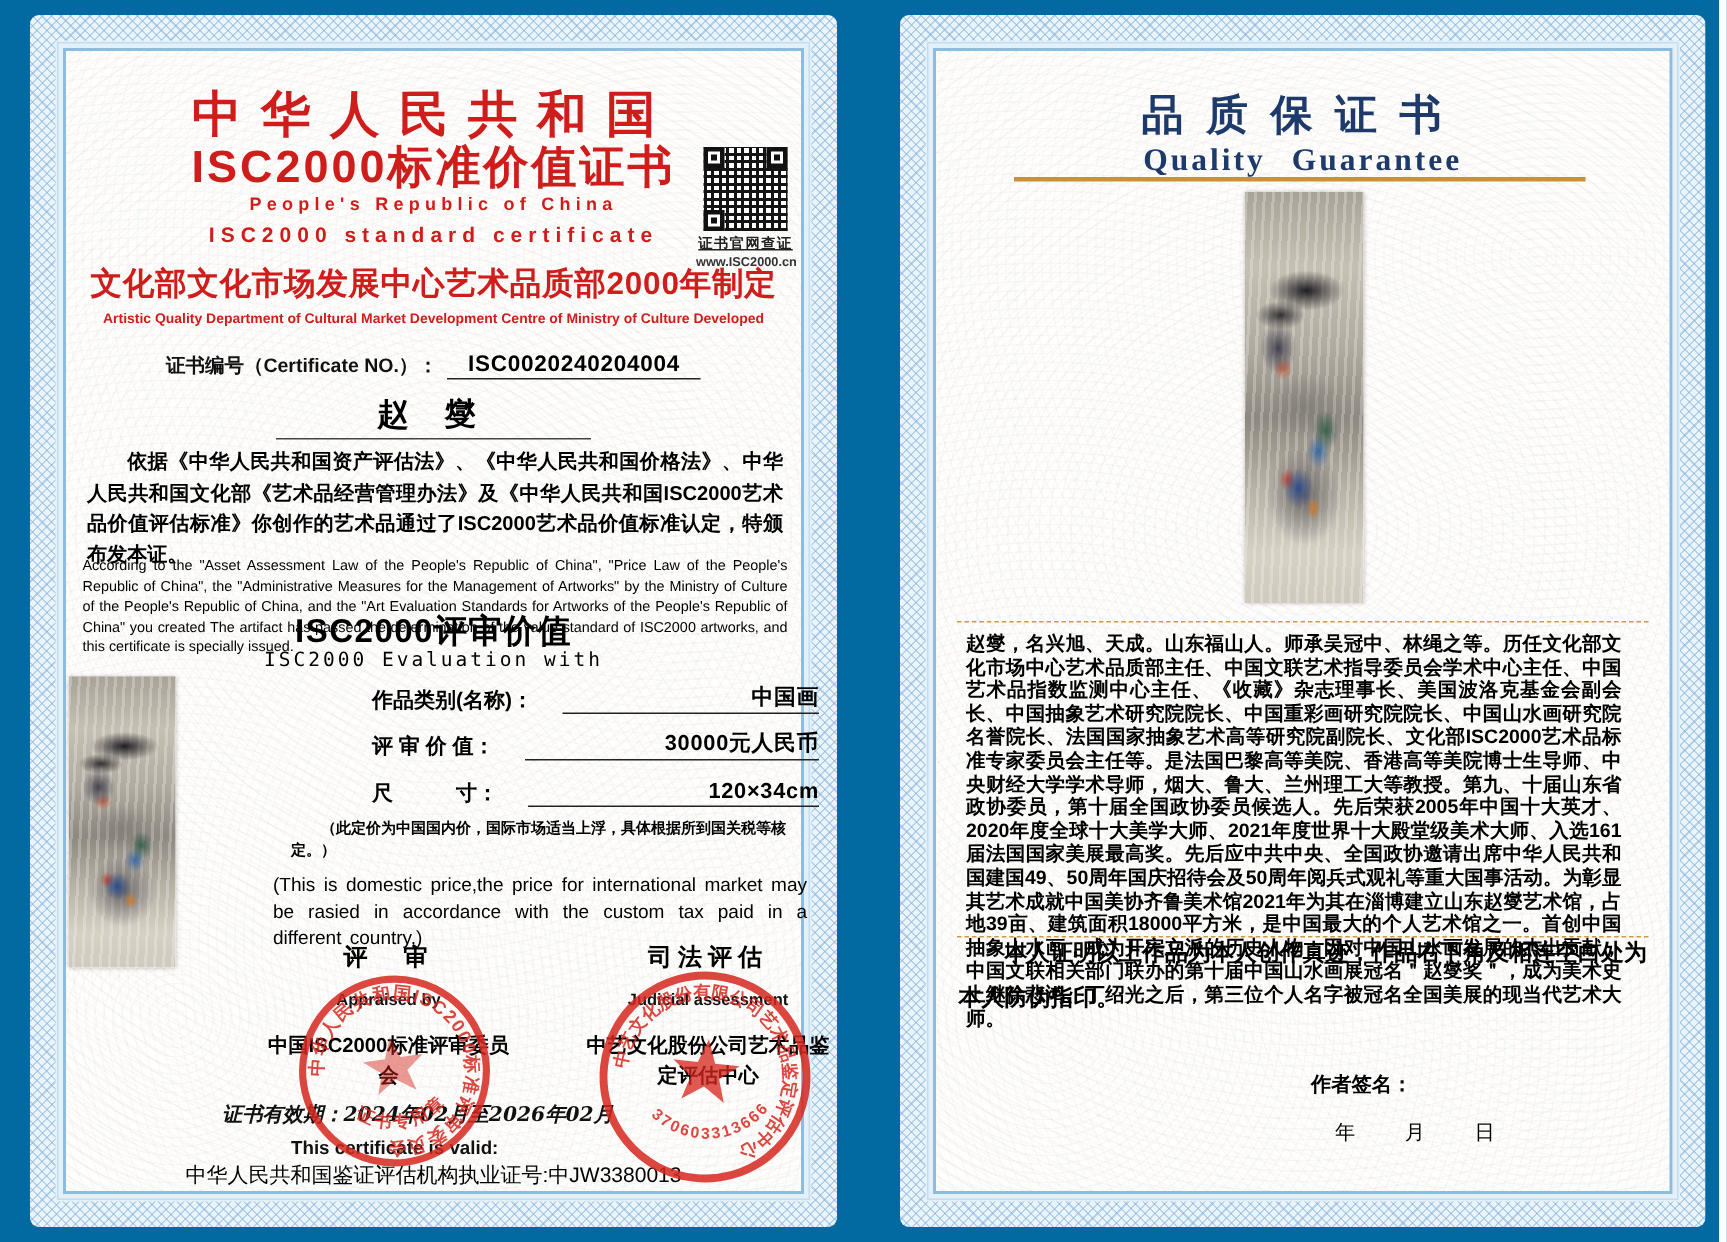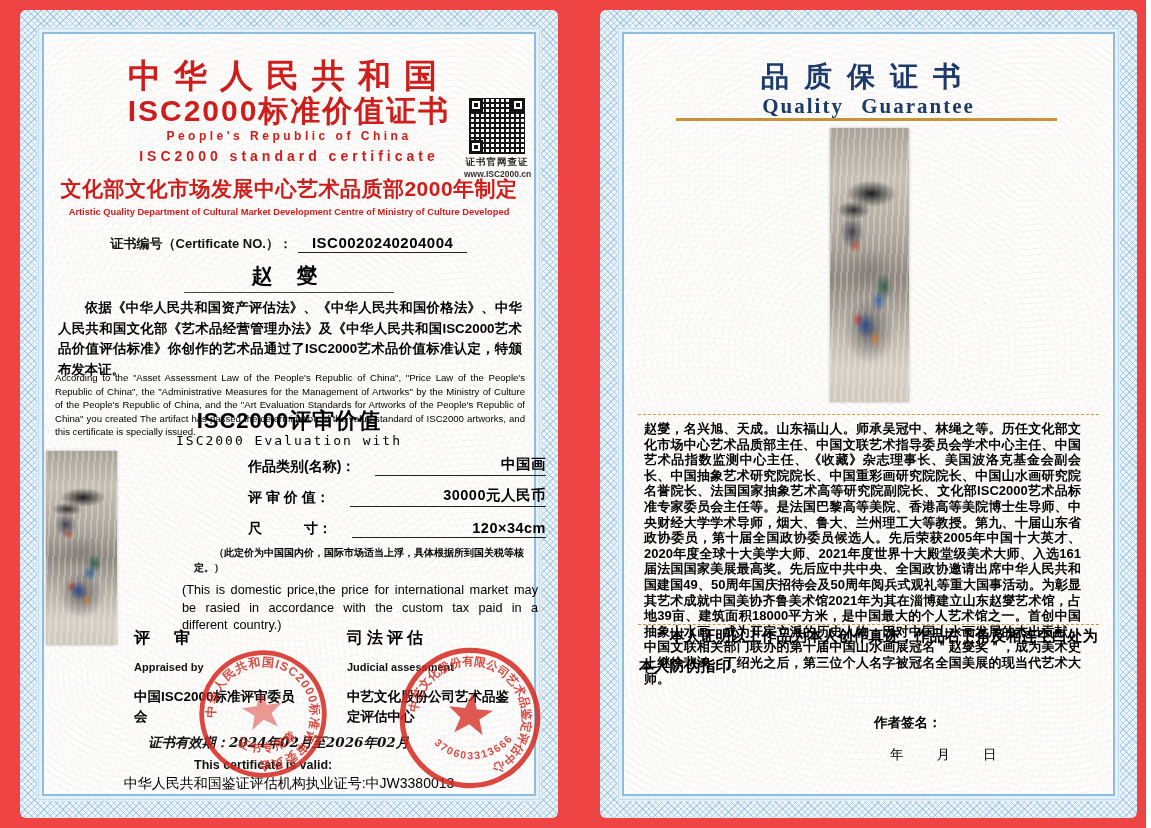--- a/index.html
+++ b/index.html
@@ -1,18 +1,18 @@
 <!DOCTYPE html>
 <html><head>
 <meta charset="utf-8">
 <style>
   * { margin:0; padding:0; box-sizing:border-box; }
   html,body { background:#ffffff; }
   body { font-family:"Liberation Sans", sans-serif; }
-  #stage { position:relative; width:1146px; height:828px; background:#ef4444; overflow:hidden; }
+  #stage { position:relative; width:1146px; height:828px; background:#0369a1; overflow:hidden; }
 
   
   .cert {
     position:absolute; top:10px; height:808px;
     background:
       repeating-linear-gradient(45deg,  rgba(125,175,218,.50) 0 1px, rgba(0,0,0,0) 1px 4.5px),
       repeating-linear-gradient(-45deg, rgba(125,175,218,.50) 0 1px, rgba(0,0,0,0) 1px 4.5px),
       linear-gradient(#ecf4fb,#ecf4fb);
     border-radius:6px;
   }
@@ -45,21 +45,21 @@
   .issuer-en { top:173px; font-size:9.3px; font-weight:bold; }
 
   .qr-wrap { left:420px; top:64px; width:66px; text-align:center; }
   .qr { width:56px; height:56px; margin:0 auto; position:relative;
         background:
           repeating-linear-gradient(0deg,#141414 0 2px, rgba(0,0,0,0) 2px 5px),
           repeating-linear-gradient(90deg,#141414 0 2px, #ffffff 2px 5px); }
   .finder { position:absolute; width:14px; height:14px; border:3px solid #111; background:#fff; }
   .finder::after { content:""; position:absolute; inset:2px; background:#111; }
   .f1 { left:0; top:0; } .f2 { right:0; top:0; } .f3 { left:0; bottom:0; }
-  .qr-cap1 { font-size:9.5px; font-weight:bold; color:#222; margin-top:2px; letter-spacing:1px;}
+  .qr-cap1 { font-size:9.5px; font-weight:bold; color:#222; margin-top:2px; letter-spacing:1px;text-decoration:underline;}
   .qr-cap2 { font-size:8.5px; font-weight:bold; color:#333; }
 
   .certno { top:200px; display:flex; justify-content:center; align-items:flex-end; gap:6px; }
   .certno-label { font-size:13px; color:#111; font-weight:600; }
   .certno-value { font-size:15px; font-weight:bold; color:#000; border-bottom:1.5px solid #222; padding:0 14px 1px; letter-spacing:.5px;}
 
   .artist { top:228px; font-size:21px; font-weight:bold; color:#000; letter-spacing:9px; }
   .artist-line { top:258px; left:50%; width:210px; margin-left:-105px; border-top:1.2px solid #444; }
 
   .body-cn { top:264px; left:14px; right:12px; font-size:13.4px; font-weight:600; line-height:1.53; text-indent:2em; color:#000; text-align:justify; }
@@ -89,21 +89,21 @@
   .painting-right { left:206px; top:94px; width:79px;  height:274px; }
 
   .fields { top:420px; left:204px; width:298px; }
   .frow { display:flex; align-items:flex-end; height:22px; margin-bottom:9px;gap:20px; }
   .flabel { font-size:14px; font-weight:bold; color:#000; white-space:nowrap; }
   .fvalue { flex:1; font-size:14.5px; font-weight:bold; color:#000; border-bottom:1.5px solid #222; padding:0 0 1px 10px; letter-spacing:.5px;text-align:right; }
 
   .note-cn { top:512px; left:150px; width:340px; font-size:10px; font-weight:bold; line-height:1.45; color:#000; text-indent:2em; }
   .note-en { top:548px; left:138px; width:356px; font-size:12.7px; font-weight:500; line-height:1.38; color:#000; text-align:justify; word-spacing:2px; }
 
-  .fcol { top:594px; width:250px; text-align:left; }
+  .fcol { top:594px; width:250px; text-align:center; }
   .fcol-a { left:90px; } .fcol-j { left:303px; }
   .fcol-cn { font-size:16px; font-weight:bold; color:#000; letter-spacing:4px; }
   .fcol-en { margin-top:12px; font-size:11px; font-weight:bold; color:#111; }
   .fcol-org { margin-top:14px; font-size:13.5px; font-weight:bold; color:#000; line-height:1.5; }
   .fcol-org span { display:inline-block; width:170px; }
 
   .seal { position:absolute; color:#d6281f; opacity:.85; z-index:6; }
   .seal-a { left:152px; top:613px; width:134px; height:134px; transform:rotate(-8deg); }
   .seal-j { left:352px; top:610px; width:148px; height:148px; transform:rotate(6deg); }
 

